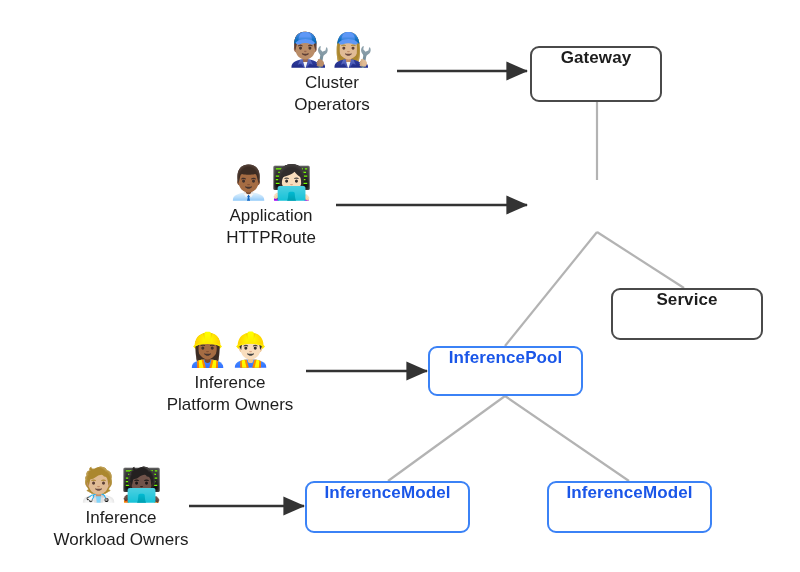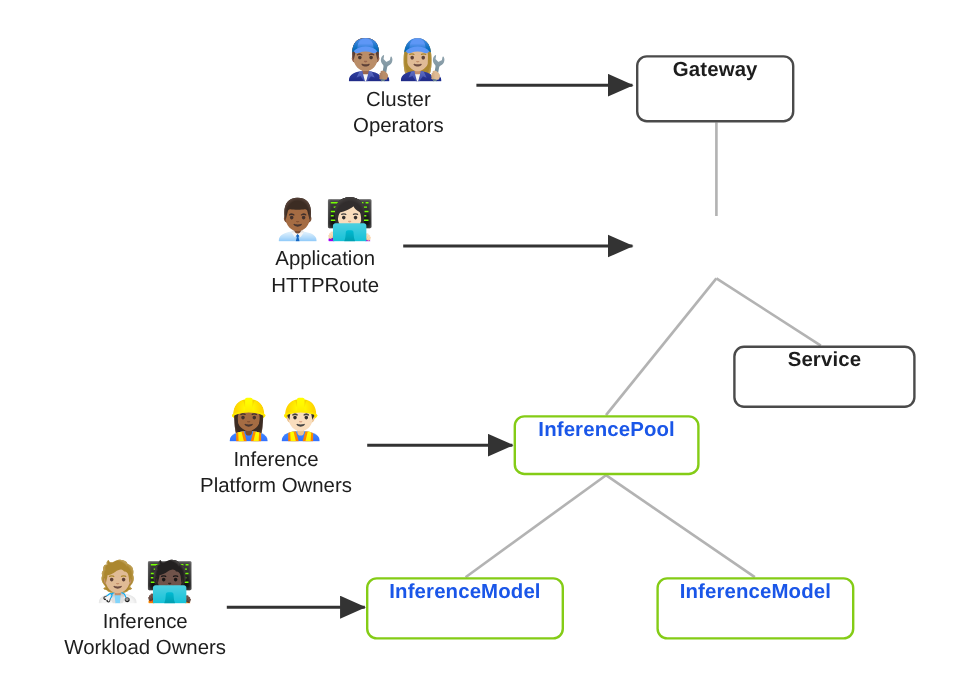--- a/index.html
+++ b/index.html
@@ -44,21 +44,21 @@
     font-size: 17px;
     letter-spacing: 0.1px;
   }
   .node.core {
     border: 2px solid #4a4a4a;
   }
   .node.core .node-label {
     color: #1d1d1d;
   }
   .node.ext {
-    border: 2px solid #84cc16;
+    border: 2px solid #3b82f6;
   }
   .node.ext .node-label {
     color: #1a56e8;
   }
 
   
   .persona {
     position: absolute;
     display: flex;
     flex-direction: column;

